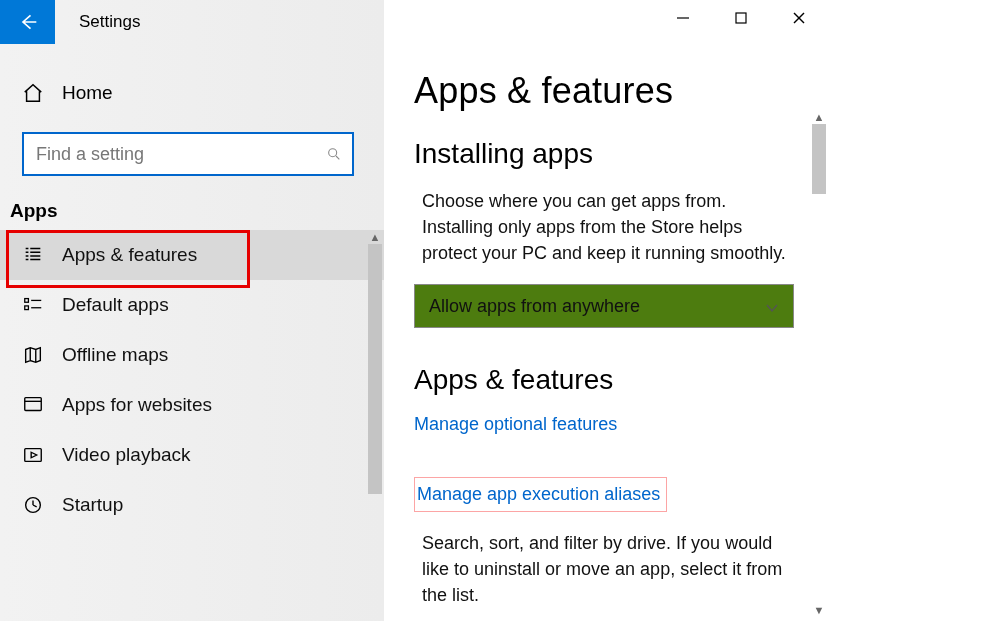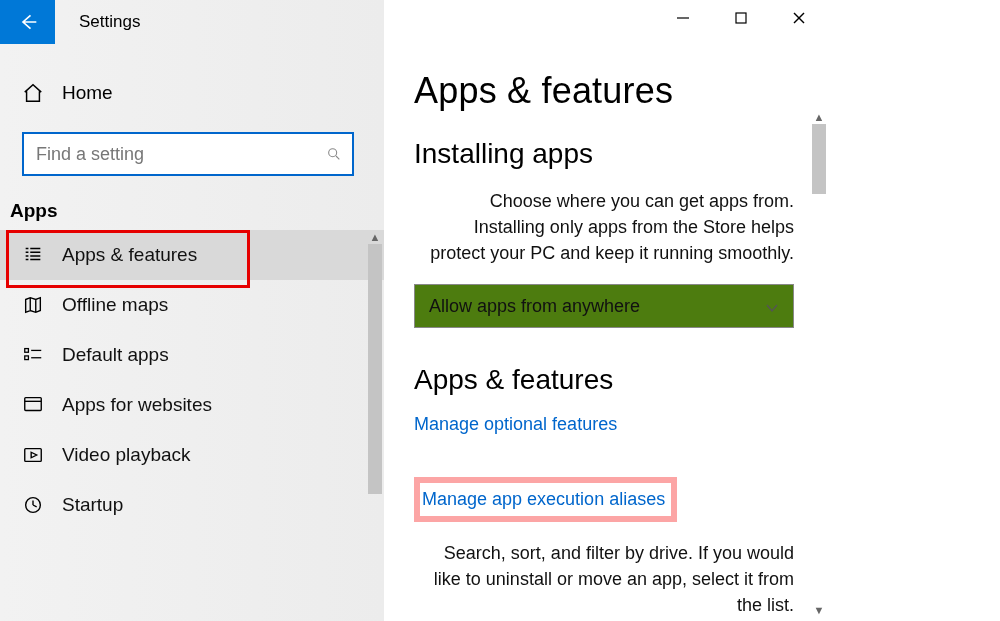--- a/index.html
+++ b/index.html
@@ -150,23 +150,22 @@
     margin: 10px 0 26px 0;
     letter-spacing: 0.2px;
   }
   h2.sub-title {
     font-size: 28px; font-weight: 400;
     margin: 4px 0 18px 0;
   }
   p.body-text {
     font-size: 18px;
     line-height: 1.45;
-    margin: 0 0 18px 0;
+    margin: 0 0 18px 8px;
     color: #111;
-    text-align: right;
   }
   .dropdown {
     width: 380px;
     height: 44px;
     border: 1px solid #888;
     display: flex; align-items: center;
     padding: 0 14px;
     font-size: 18px;
     justify-content: space-between;
     color: #111;
@@ -174,21 +173,21 @@
   }
   .dropdown .chev { width: 14px; height: 14px; }
   .link {
     color: #0066cc;
     font-size: 18px;
     margin: 0 0 20px 0;
     display: inline-block;
   }
   .link-block { margin-bottom: 22px; }
   .highlight-red-link {
-    border: 6px solid #fca5a5;
+    border: 1px solid #fca5a5;
     padding: 6px 6px 6px 2px;
     display: inline-block;
     margin-bottom: 18px;
   }
   .highlight-red-link .link { margin: 0; }
   .main-scroll-track {
     position: absolute;
     right: 2px;
     top: 110px;
     width: 14px;
@@ -258,36 +257,36 @@
                 </svg>
             </span>
             <span>Apps &amp; features</span>
           </div>
           <div class="highlight-red-sidebar"></div>
         </div>
 
         <div class="nav-item">
           <span class="icon">
             <svg viewBox="0 0 24 24">
-                <path fill="none" stroke="#000" stroke-width="1.5" d="M4 6 L9 4 L15 6 L20 4 V18 L15 20 L9 18 L4 20 Z M9 4 V18 M15 6 V20"></path>
-              </svg>
-          </span>
-          <span>Offline maps</span>
-        </div>
-
-        <div class="nav-item">
-          <span class="icon">
-            <svg viewBox="0 0 24 24">
                 <rect x="3" y="5" width="4" height="4" fill="none" stroke="#000" stroke-width="1.4"></rect>
                 <rect x="3" y="13" width="4" height="4" fill="none" stroke="#000" stroke-width="1.4"></rect>
                 <line x1="10" y1="7" x2="21" y2="7" stroke="#000" stroke-width="1.4"></line>
                 <line x1="10" y1="15" x2="21" y2="15" stroke="#000" stroke-width="1.4"></line>
               </svg>
           </span>
           <span>Default apps</span>
+        </div>
+
+        <div class="nav-item">
+          <span class="icon">
+            <svg viewBox="0 0 24 24">
+                <path fill="none" stroke="#000" stroke-width="1.5" d="M4 6 L9 4 L15 6 L20 4 V18 L15 20 L9 18 L4 20 Z M9 4 V18 M15 6 V20"></path>
+              </svg>
+          </span>
+          <span>Offline maps</span>
         </div>
 
         <div class="nav-item">
           <span class="icon">
             <svg viewBox="0 0 24 24">
                 <rect x="3" y="4" width="18" height="14" rx="1" fill="none" stroke="#000" stroke-width="1.5"></rect>
                 <line x1="3" y1="8" x2="21" y2="8" stroke="#000" stroke-width="1.5"></line>
               </svg>
           </span>
           <span>Apps for websites</span>

